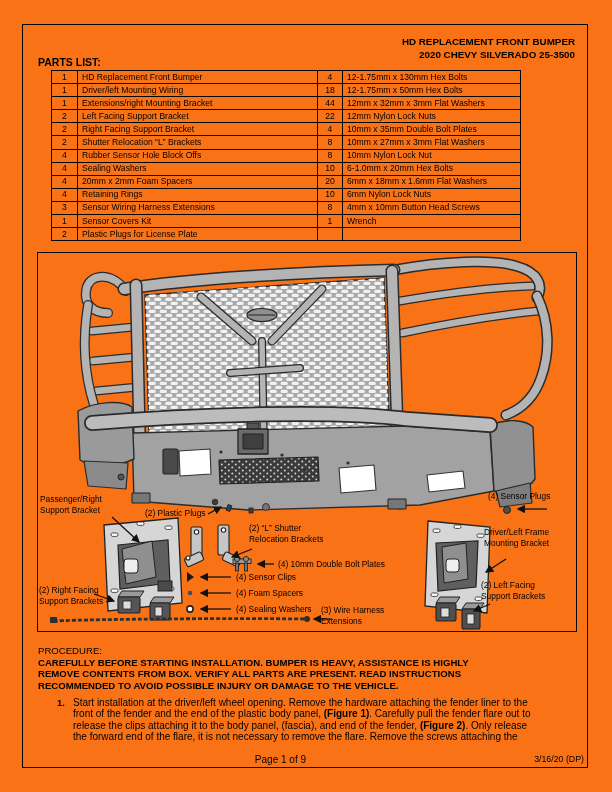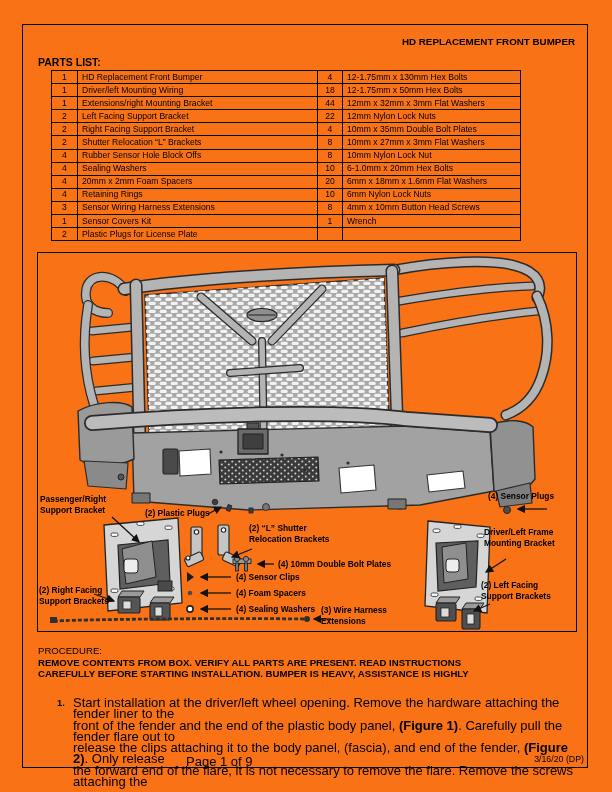--- a/index.html
+++ b/index.html
@@ -12,37 +12,38 @@
   #parts-title{left:38px;top:56px;font-size:10.5px;font-weight:bold}
   #parts-table{left:51px;top:70px;border-collapse:collapse;table-layout:fixed}
   #parts-table td{border:1px solid #000;font-size:8.6px;height:13.1px;line-height:11px;
     padding:0 2px 0 4px;overflow:hidden;white-space:nowrap;vertical-align:middle}
   #parts-table td.qty{width:26px;text-align:center;padding:0}
   #parts-table td.qty2{width:25px}
   #parts-table td.d1{width:240px}
   #parts-table td.d2{width:178px}
   #illus{left:37px;top:252px;width:540px;height:380px;border:1px solid #000;overflow:hidden}
   #illus svg{position:absolute;left:0;top:0}
-  .callout{position:absolute;font-size:8.4px;font-weight:bold;line-height:10.5px;white-space:pre-line}
+  .callout{position:absolute;font-size:8.4px;font-weight:normal;line-height:10.5px;white-space:pre-line}
   #proc-title{left:38px;top:645px;font-size:9.6px;font-weight:normal}
   #warning{left:38px;top:657px;width:548px;font-size:9.6px;font-weight:bold;line-height:11.4px}
   #step1-num{left:57px;top:697px;font-size:9.4px;font-weight:bold}
-  #step1{left:73px;top:697px;width:508px;font-size:13px;line-height:11.3px}
-  #footer-page{left:186px;top:754px;width:120px;text-align:left;font-size:13px}
+  #step1{left:73px;top:697px;width:508px;font-size:10px;line-height:11.3px}
+  #footer-page{left:186px;top:754px;width:120px;text-align:right;font-size:10px}
   #footer-date{right:28px;top:754px;font-size:8.8px}
 </style>
 </head>
 <body>
 
 <div id="page">
 
   <div class="abs" id="frame"></div>
 
   <div class="abs" id="header">
     <div>HD REPLACEMENT FRONT BUMPER</div>
+    <div>2020 CHEVY SILVERADO 25-3500</div>
   </div>
 
   <div class="abs" id="parts-title">PARTS LIST:</div>
 
   <table class="abs" id="parts-table">
     <tbody id="parts-rows">
         <tr>
           <td class="qty">1</td>
           <td class="d1">HD Replacement Front Bumper</td>
           <td class="qty qty2">4</td>
@@ -342,22 +343,23 @@
 Support Brackets</div>
     <div class="callout" style="left:450px;top:238px">(4) Sensor Plugs</div>
     <div class="callout" style="left:446px;top:274px">Driver/Left Frame
 Mounting Bracket</div>
     <div class="callout" style="left:443px;top:327px">(2) Left Facing
 Support Brackets</div>
   </div>
 
   <div class="abs" id="proc-title">PROCEDURE:</div>
   <div class="abs" id="warning">
+      <div><span>CAREFULLY BEFORE STARTING INSTALLATION. BUMPER IS HEAVY, ASSISTANCE IS HIGHLY</span></div>
       <div><span>REMOVE CONTENTS FROM BOX. VERIFY ALL PARTS ARE PRESENT. READ INSTRUCTIONS</span></div>
-      <div><span>CAREFULLY BEFORE STARTING INSTALLATION. BUMPER IS HEAVY, ASSISTANCE IS HIGHLY</span></div>
+      <div><span>RECOMMENDED TO AVOID POSSIBLE INJURY OR DAMAGE TO THE VEHICLE.</span></div>
     </div>
   <div class="abs" id="step1-num">1.</div>
   <div class="abs" id="step1">
       <div><span>Start installation at the driver/left wheel opening. Remove the hardware attaching the fender liner to the</span></div>
       <div><span>front of the fender and the end of the plastic body panel, </span><b>(Figure 1)</b><span>. Carefully pull the fender flare out to</span></div>
       <div><span>release the clips attaching it to the body panel, (fascia), and end of the fender, </span><b>(Figure 2)</b><span>. Only release</span></div>
       <div><span>the forward end of the flare, it is not necessary to remove the flare. Remove the screws attaching the</span></div>
     </div>
 
   <div class="abs" id="footer-page">Page 1 of 9</div>

